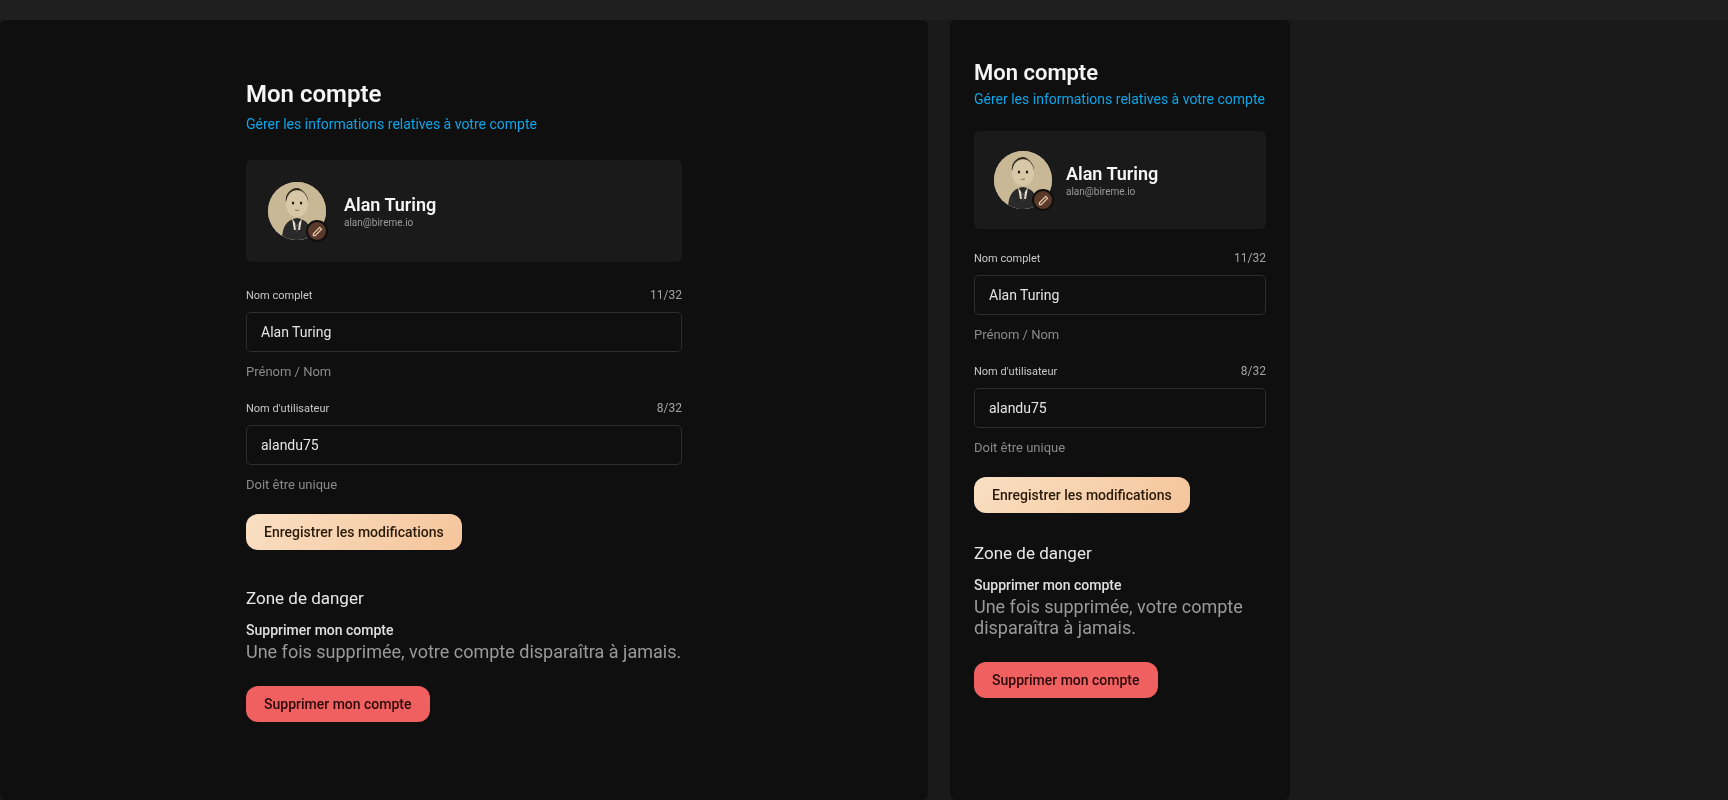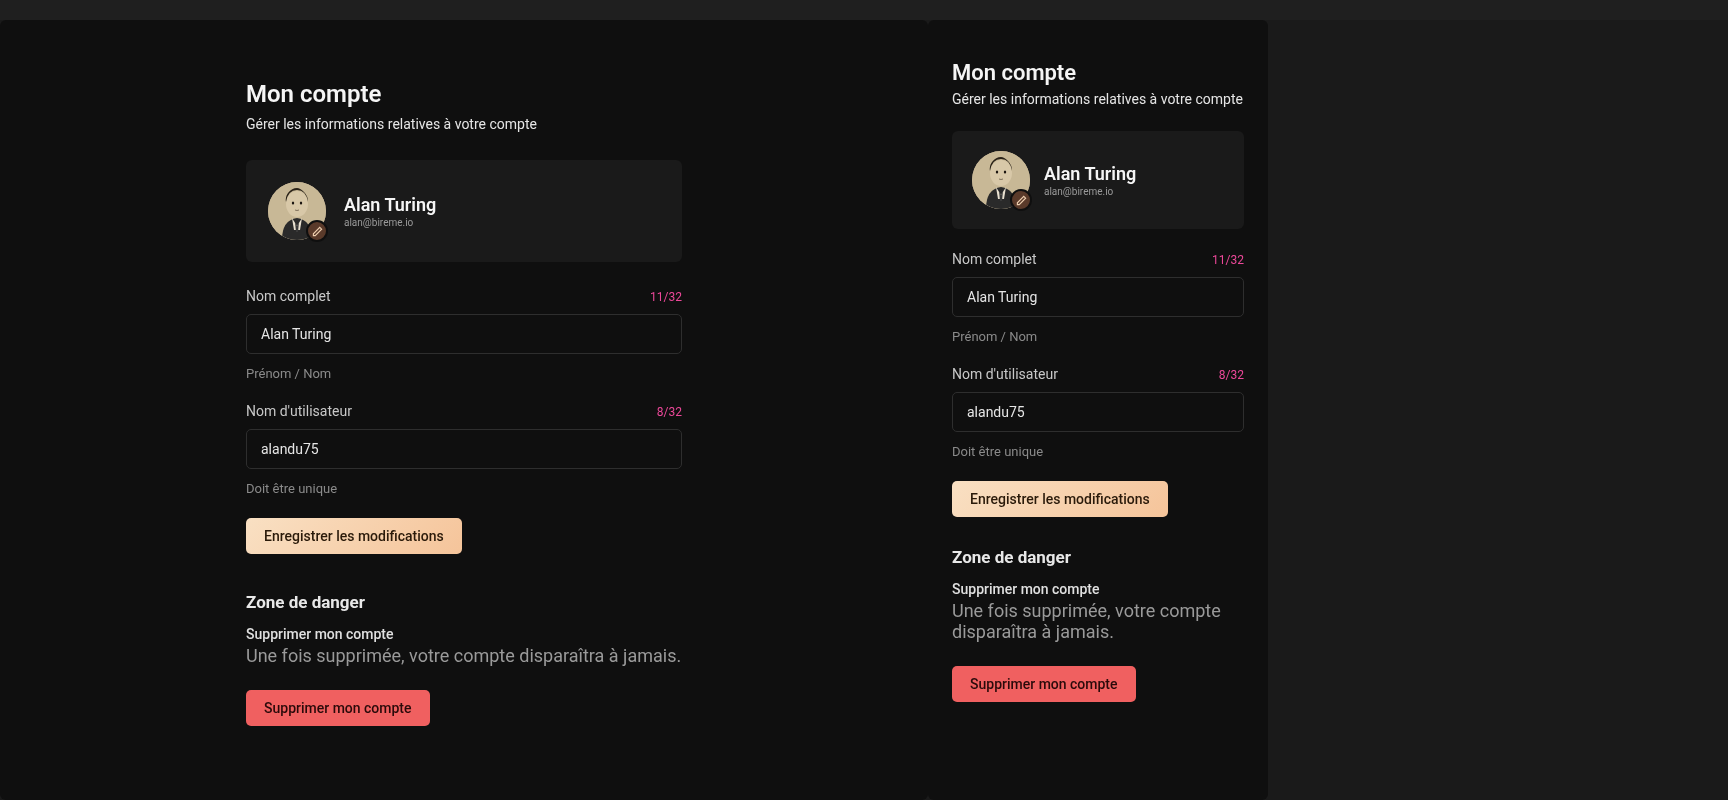--- a/index.html
+++ b/index.html
@@ -10,20 +10,21 @@
     width: 1728px;
     height: 800px;
     overflow: hidden;
   }
   .top-strip {
     height: 20px;
     background: #1f1f1f;
   }
   .outer {
     display: flex;
+    gap: 22px;
     width: 100%;
     height: 780px;
   }
   .panel {
     background: #0f0f0f;
     border-radius: 6px;
     padding: 60px 48px 40px 48px;
   }
   .panel.left {
     width: 928px;
@@ -40,21 +41,21 @@
     font-weight: 600;
     color: #f5f5f5;
     margin-bottom: 8px;
   }
   .panel.right h1.title {
     font-size: 22px;
     margin-bottom: 6px;
   }
   .subtitle {
     font-size: 14px;
-    color: #e5e5e5;
+    color: #0ea5e9;
     margin-bottom: 28px;
   }
   .panel.right .subtitle { margin-bottom: 24px; }
   .profile-card {
     background: #1a1a1a;
     border-radius: 6px;
     padding: 22px;
     display: flex;
     align-items: center;
     gap: 18px;
@@ -101,66 +102,66 @@
     color: #9a9a9a;
   }
   .field { margin-bottom: 22px; }
   .field-header {
     display: flex;
     justify-content: space-between;
     align-items: baseline;
     margin-bottom: 10px;
   }
   .field-label {
-    font-size: 14px;
+    font-size: 11px;
     color: #c8c8c8;
   }
   .field-count {
     font-size: 12px;
-    color: #ec4899;
+    color: #a3a3a3;
   }
   .text-input {
     width: 100%;
     background: #0f0f0f;
     border: 1px solid #2e2e2e;
     border-radius: 5px;
     padding: 11px 14px;
     font-size: 14px;
     color: #e5e5e5;
     outline: none;
     font-family: inherit;
   }
   .field-hint {
     font-size: 13px;
     color: #8a8a8a;
     margin-top: 12px;
   }
   .btn {
     display: inline-block;
     border: none;
-    border-radius: 5px;
+    border-radius: 12px;
     padding: 10px 18px;
     font-size: 14px;
     font-weight: 500;
     cursor: pointer;
     font-family: inherit;
   }
   .btn-primary {
     background: linear-gradient(135deg, #f9e0c3 0%, #f5c49a 100%);
     color: #2a1a0a;
   }
   .btn-danger {
     background: #f06060;
     color: #2a0a0a;
   }
   .section-gap { margin-top: 38px; }
   .panel.right .section-gap { margin-top: 30px; }
   .danger-title {
     font-size: 17px;
-    font-weight: 700;
+    font-weight: 400;
     color: #e8e8e8;
     margin-bottom: 14px;
   }
   .danger-sub {
     font-size: 14px;
     color: #e0e0e0;
     font-weight: 500;
     margin-bottom: 3px;
   }
   .danger-desc {

